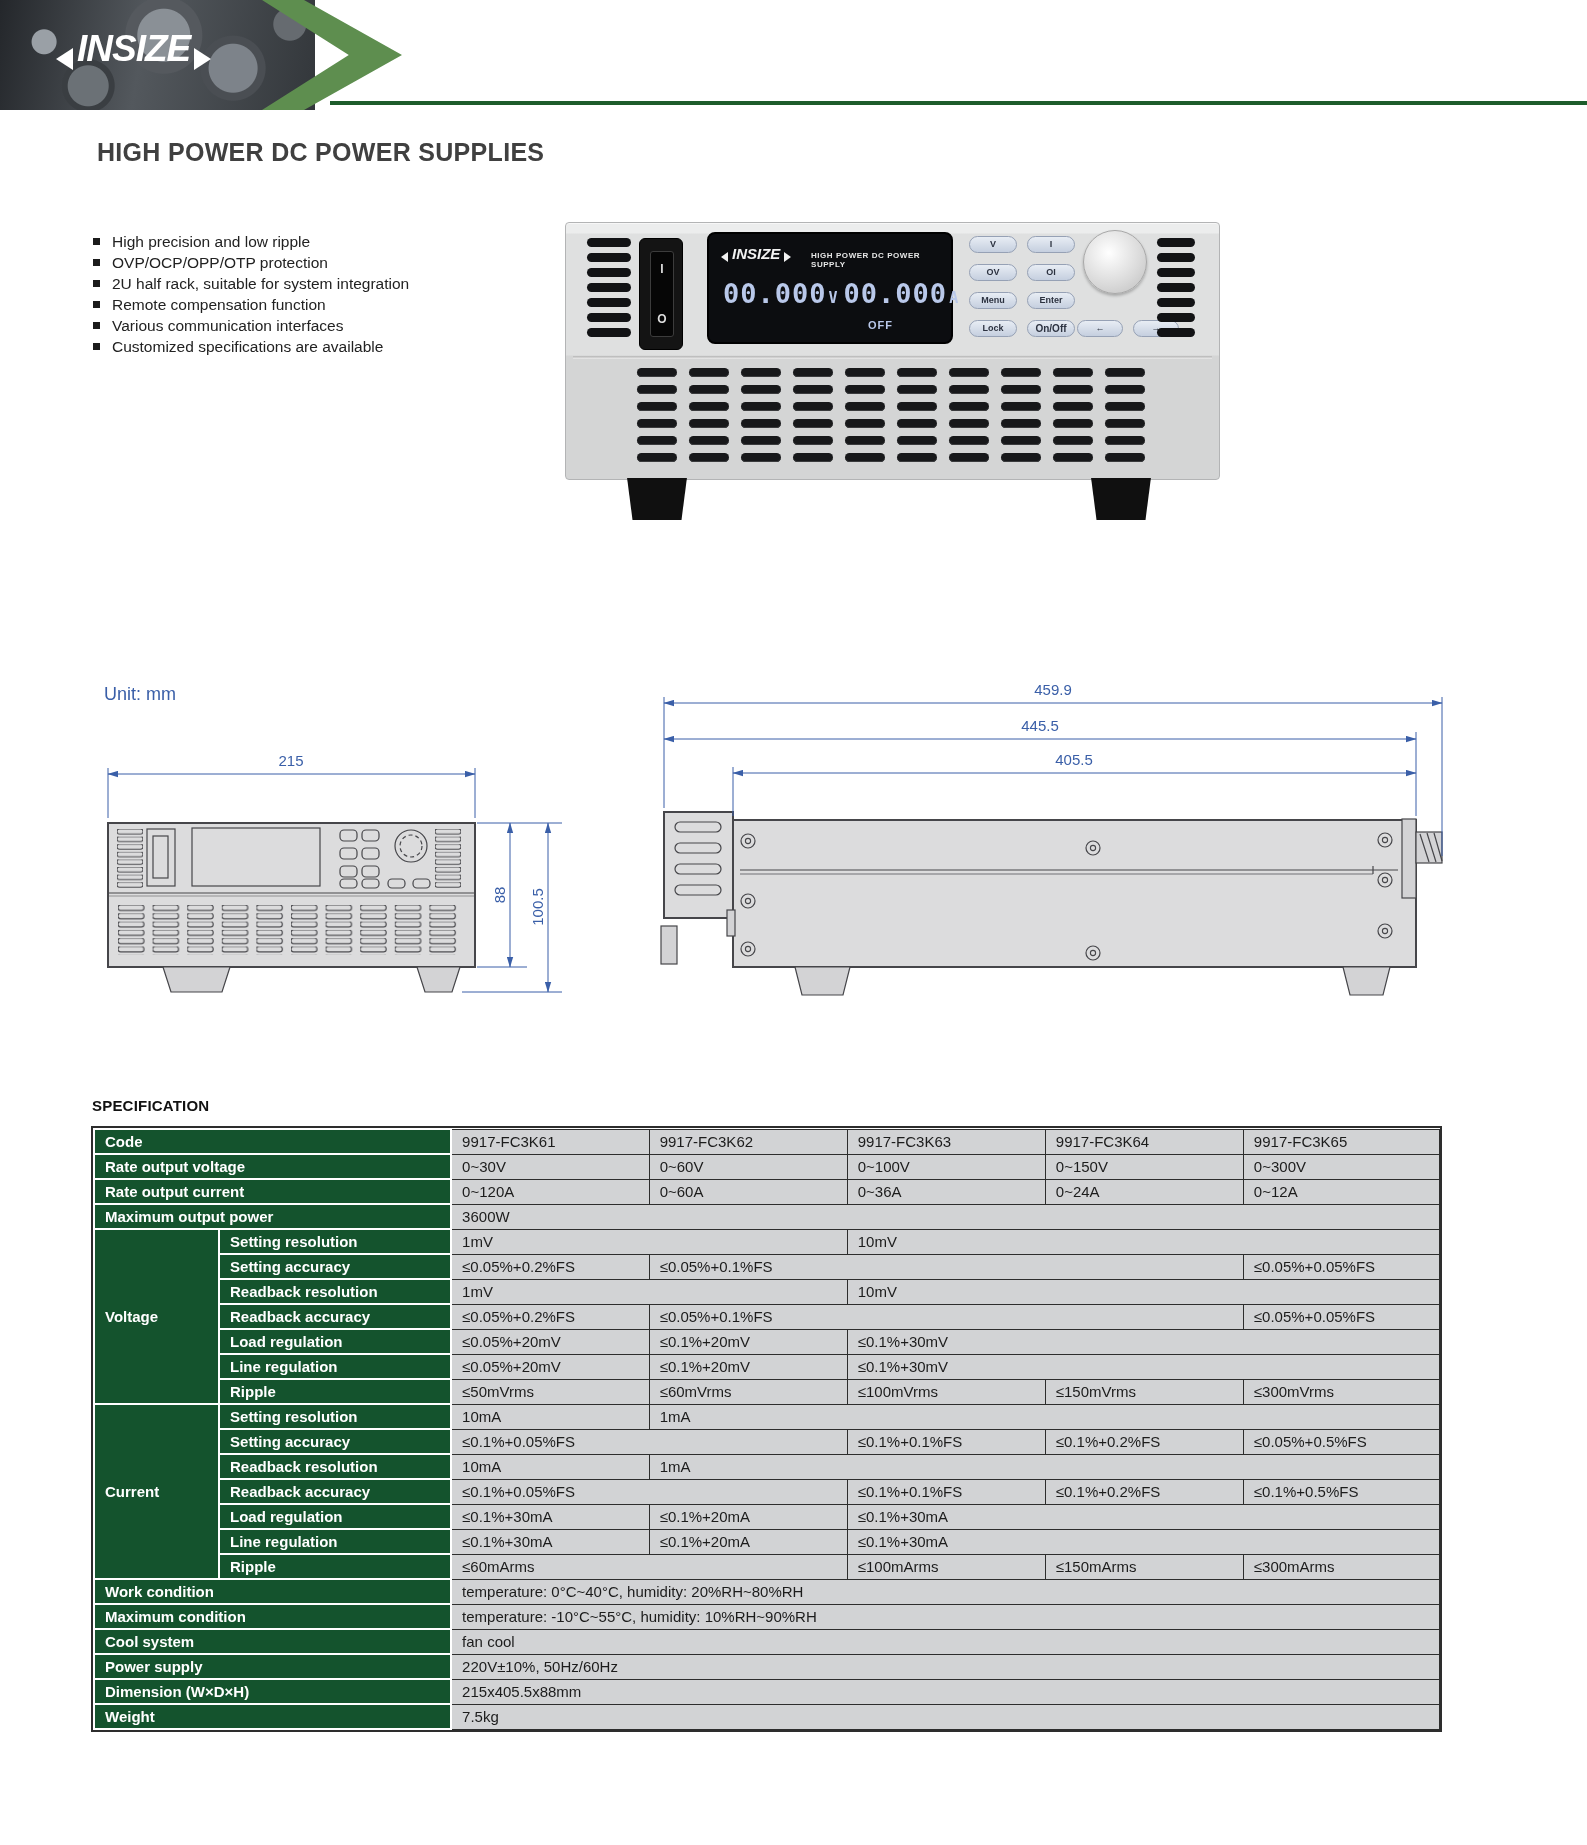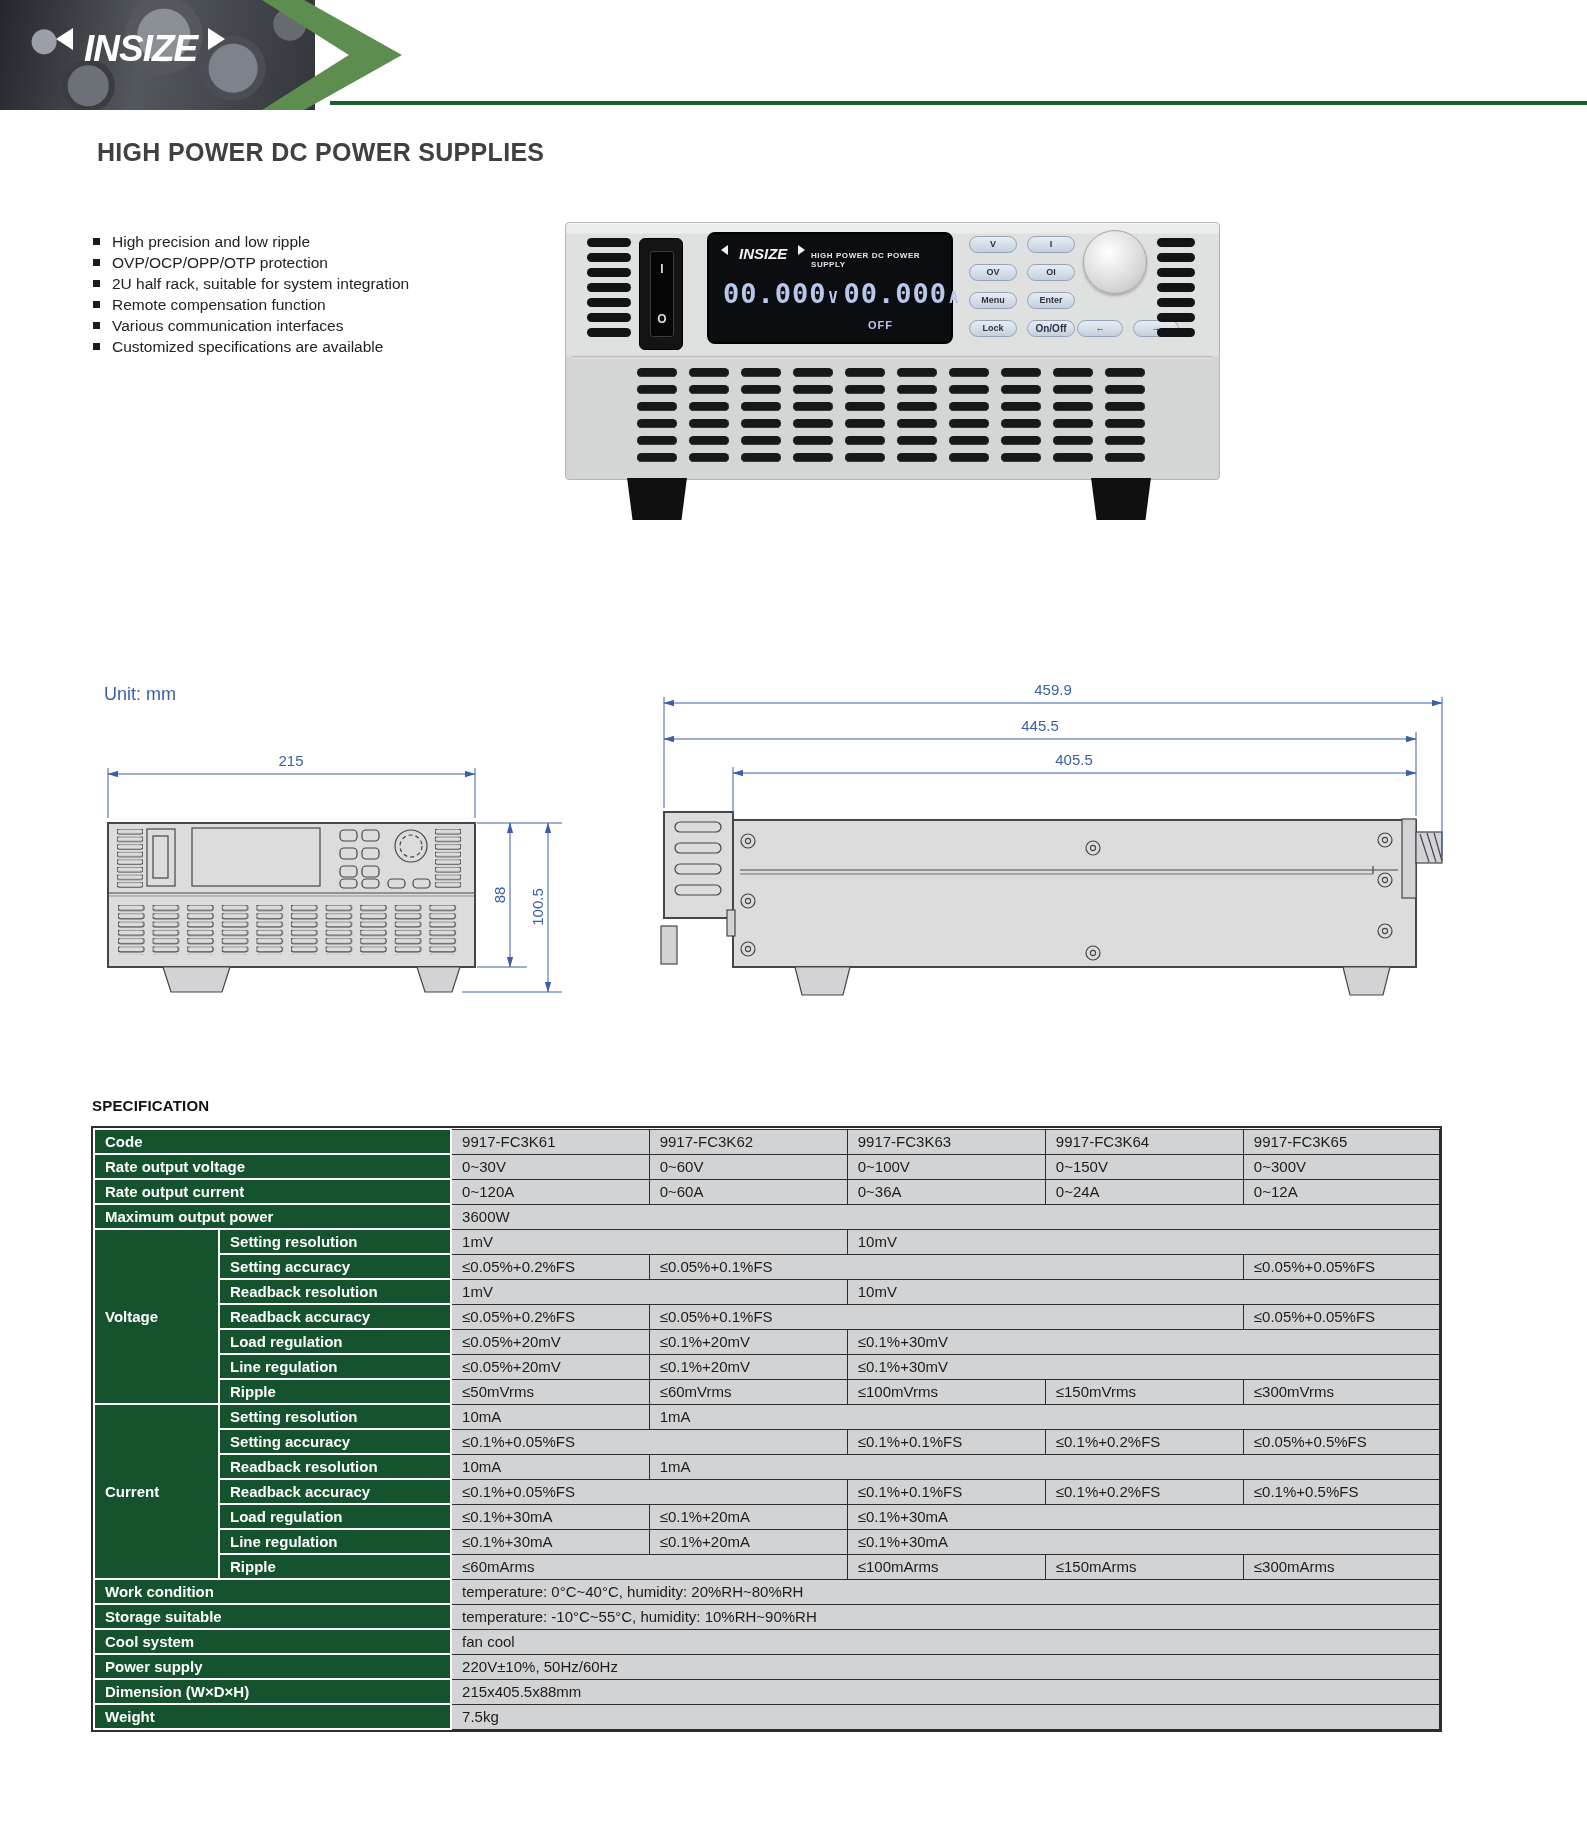--- a/index.html
+++ b/index.html
@@ -13,21 +13,21 @@
       radial-gradient(circle at 14% 38%, #9aa0a6 0 12px, transparent 13px),
       radial-gradient(circle at 28% 78%, #6b7176 0 20px, #3a3e42 21px 26px, transparent 27px),
       radial-gradient(circle at 52% 32%, #8a9096 0 26px, #55595e 27px 38px, transparent 39px),
       radial-gradient(circle at 74% 62%, #7d838a 0 24px, #4a4e53 25px 32px, transparent 33px),
       radial-gradient(circle at 92% 22%, #666b70 0 16px, transparent 17px),
       linear-gradient(100deg,#24272b,#53585d 45%,#33373b);
   }
   .hdr-chevron { left:262px; top:0; width:140px; height:110px; background:#5e8e4f;
     clip-path:polygon(0% 0%, 30% 0%, 100% 50%, 30% 100%, 0% 100%, 62% 50%); }
   .hdr-rule { left:330px; top:101px; width:1257px; height:4px; background:#1d5c2b; }
-  .logo { display:flex; align-items:flex-start; gap:11px; }
+  .logo { display:flex; align-items:flex-end; gap:4px; }
   .logo .tri { width:0; height:0; }
   .logo-hdr { left:56px; top:28px; }
   .logo-hdr .tri-l { border-top:11px solid transparent; border-bottom:11px solid transparent; border-right:17px solid #fff; }
   .logo-hdr .tri-r { border-top:11px solid transparent; border-bottom:11px solid transparent; border-left:17px solid #fff; }
   .logo-hdr .logo-text { color:#fff; font-size:37px; font-weight:bold; font-style:italic; letter-spacing:-1px; }
 
   
   .page-title { left:97px; top:138px; font-size:25px; font-weight:bold; color:#404040; letter-spacing:0.3px; }
   .features { left:93px; top:234px; list-style:none; }
   .features li { display:flex; align-items:flex-start; gap:12px; margin-bottom:5px; font-size:15.5px; color:#222; line-height:16px; }
@@ -480,21 +480,21 @@
             <td class="val" colspan="2">≤60mArms</td>
             <td class="val">≤100mArms</td>
             <td class="val">≤150mArms</td>
             <td class="val">≤300mArms</td>
           </tr>
           <tr>
             <td class="lbl" colspan="2">Work condition</td>
             <td class="val" colspan="5">temperature: 0°C~40°C, humidity: 20%RH~80%RH</td>
           </tr>
           <tr>
-            <td class="lbl" colspan="2">Storage suitable</td>
+            <td class="lbl" colspan="2">Maximum condition</td>
             <td class="val" colspan="5">temperature: -10°C~55°C, humidity: 10%RH~90%RH</td>
           </tr>
           <tr>
             <td class="lbl" colspan="2">Cool system</td>
             <td class="val" colspan="5">fan cool</td>
           </tr>
           <tr>
             <td class="lbl" colspan="2">Power supply</td>
             <td class="val" colspan="5">220V±10%, 50Hz/60Hz</td>
           </tr>

